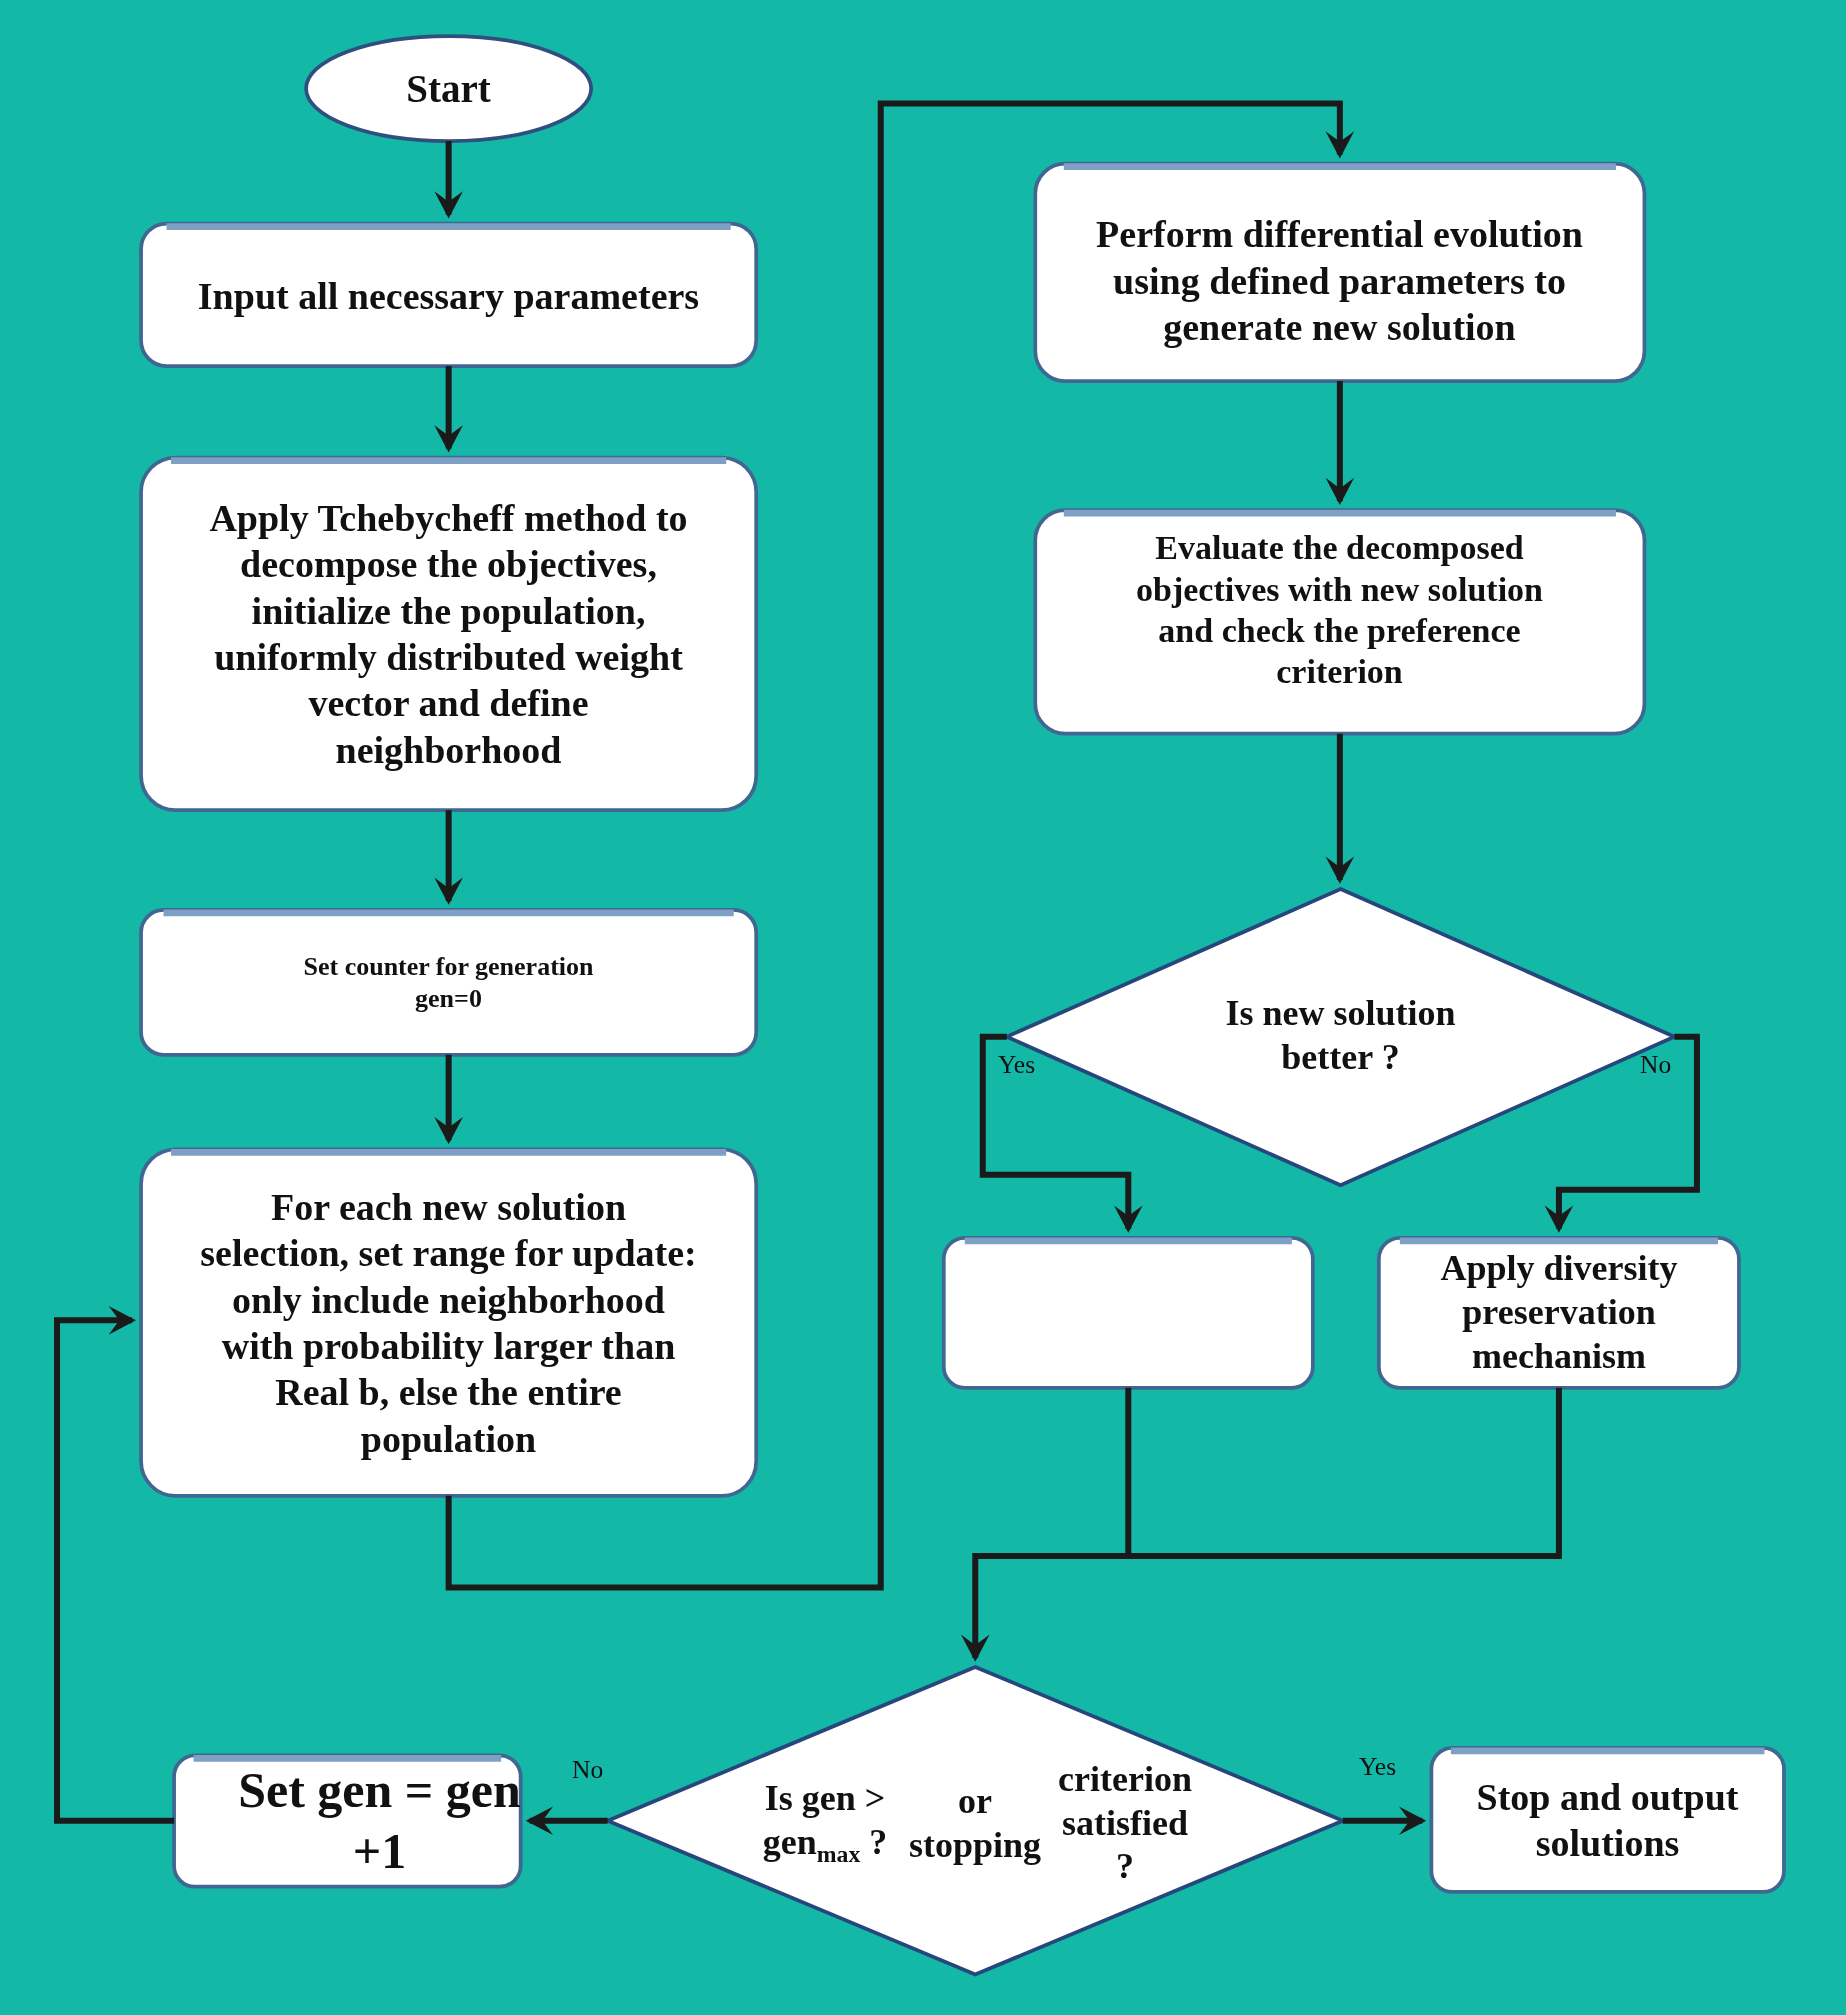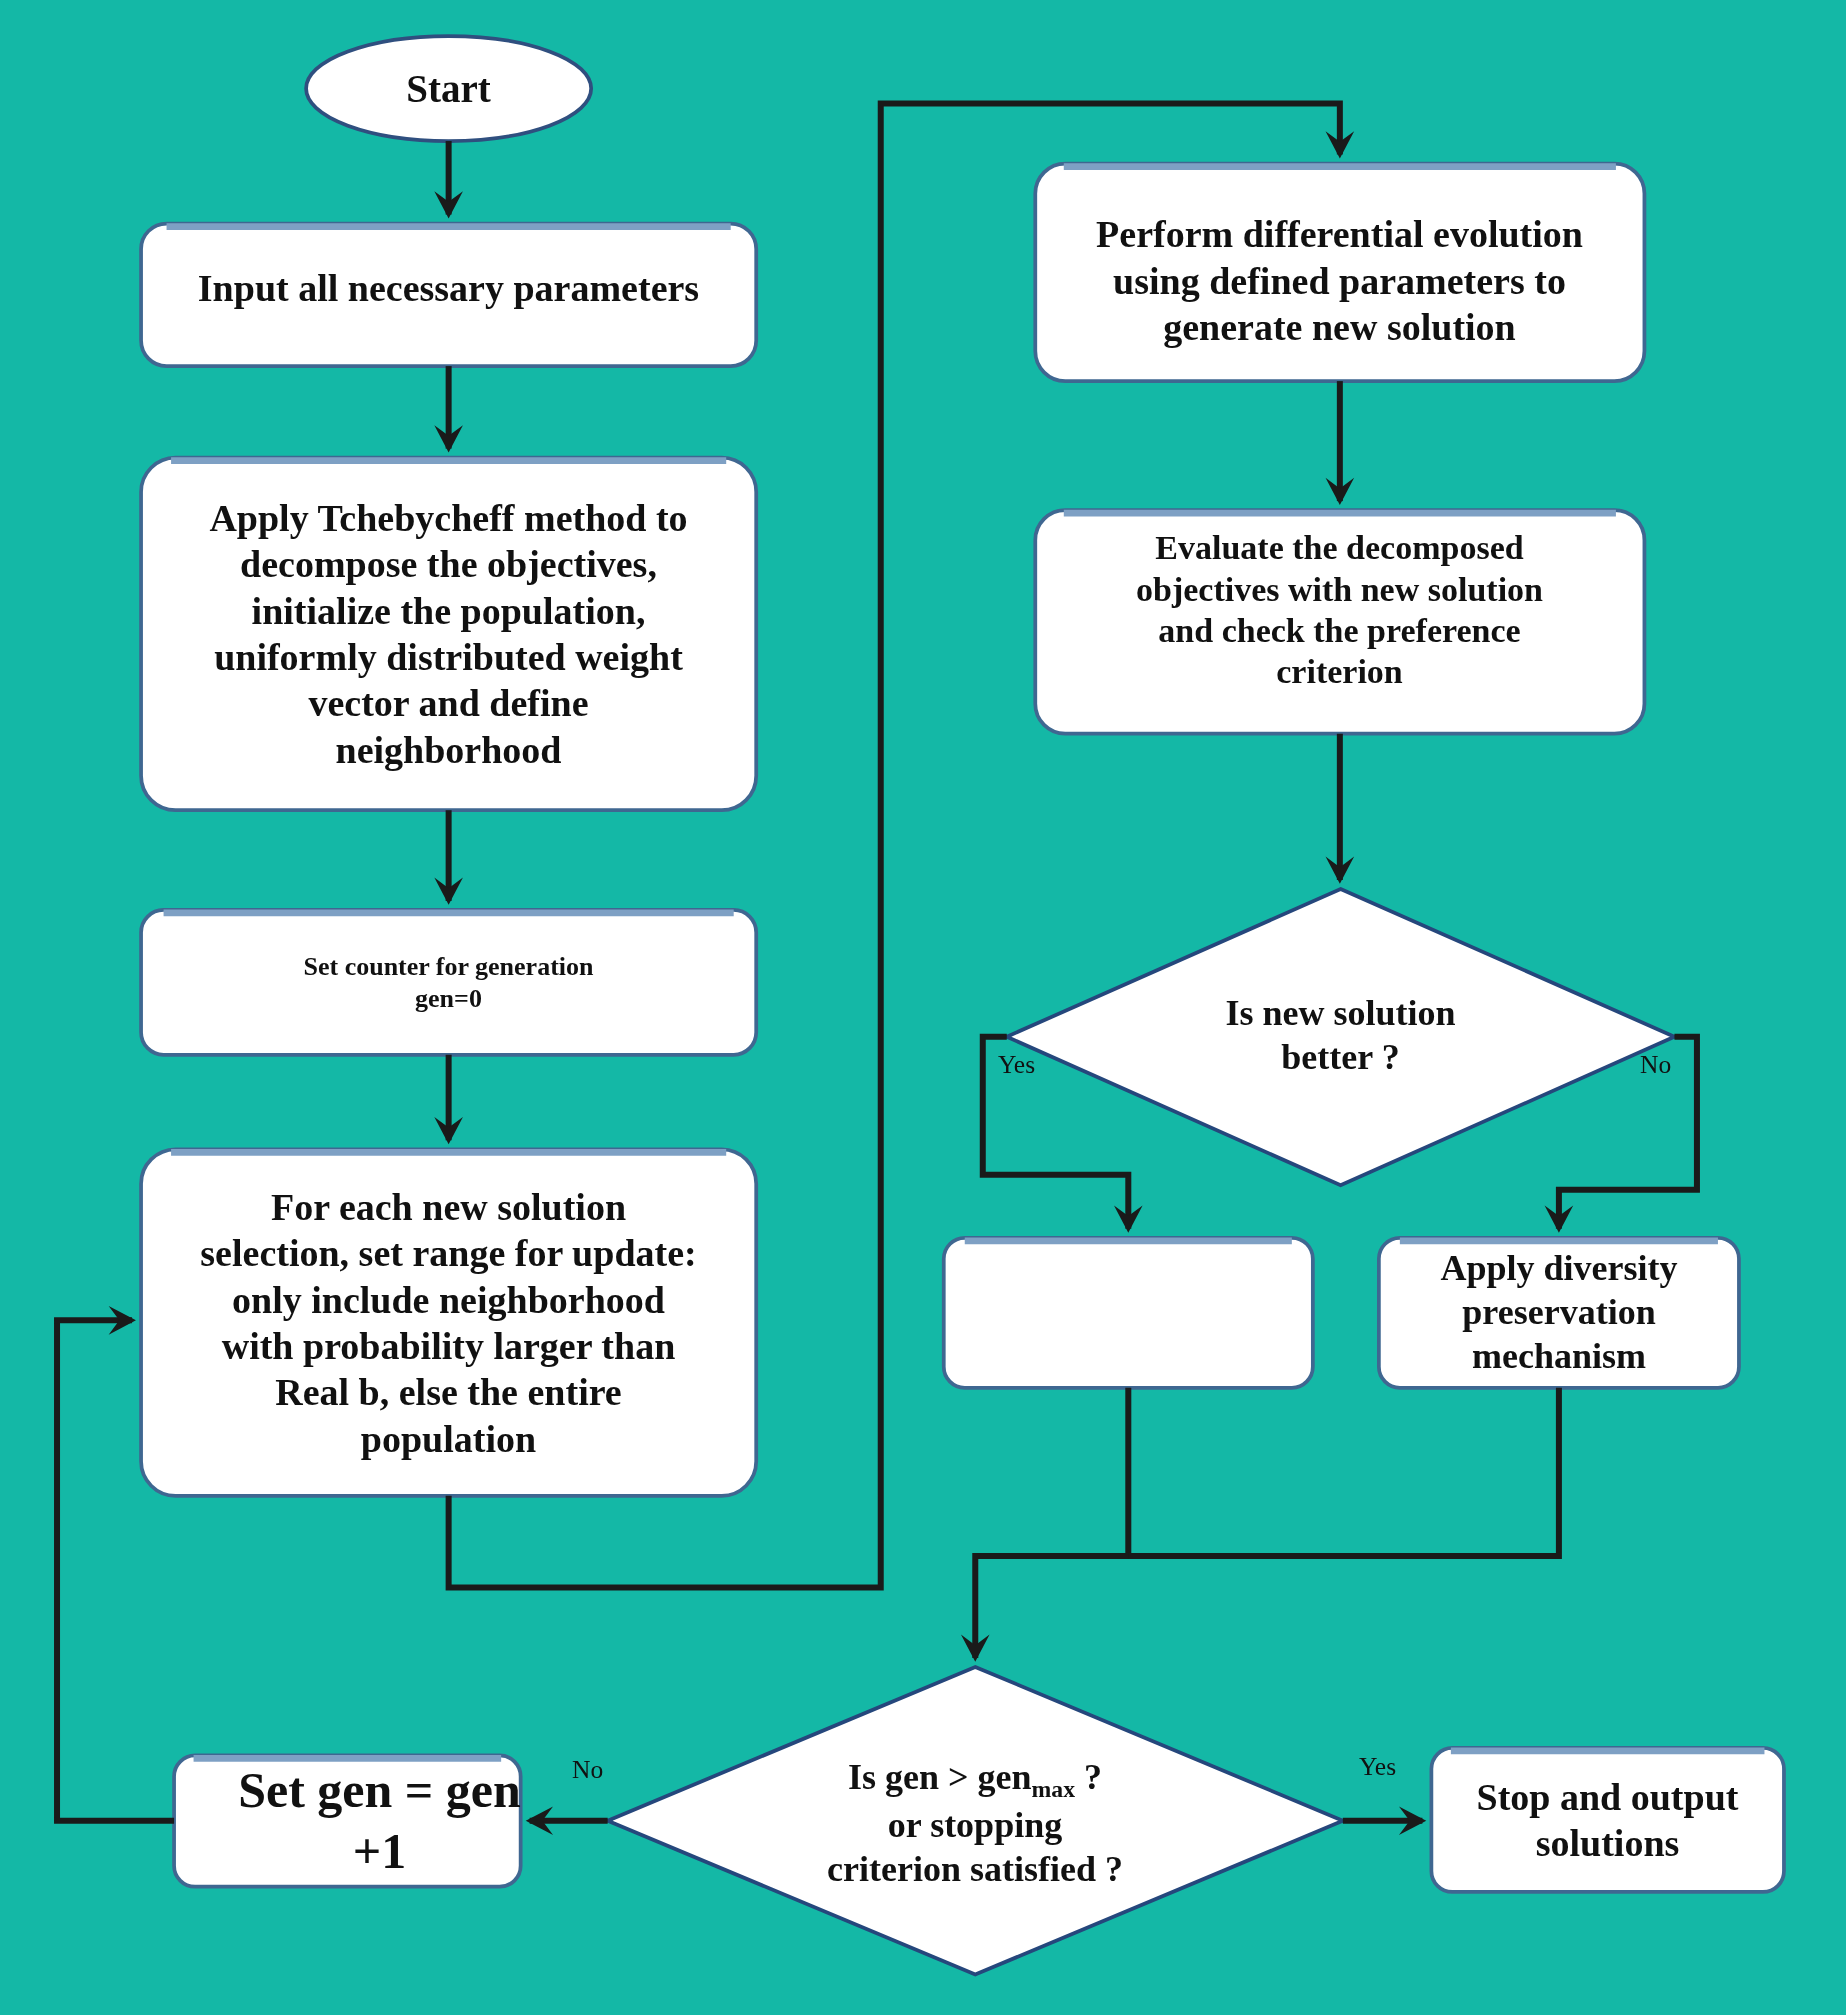--- a/index.html
+++ b/index.html
@@ -91,21 +91,21 @@
 
     <path class="conn" d="M 810 2427 H 706" marker-end="url(#arrow)"></path>
 
     <path class="conn" d="M 232 2427 H 76 V 1760 H 176" marker-end="url(#arrow)"></path>
 
     <path class="conn" d="M 1790 2427 H 1896" marker-end="url(#arrow)"></path>
   </svg>
 
   <div class="lbl" style="left:306px;top:36px;width:285px;height:105px;font-size:39px;">Start</div>
 
-  <div class="lbl" style="left:141px;top:224px;width:615px;height:128px;font-size:38px;">Input all necessary parameters</div>
+  <div class="lbl" style="left:141px;top:232px;width:615px;height:128px;font-size:38px;">Input all necessary parameters</div>
 
   <div class="lbl" style="left:150px;top:459px;width:597px;height:350px;font-size:38px;">Apply Tchebycheff method to
 decompose the objectives,
 initialize the population,
 uniformly distributed weight
 vector and define
 neighborhood</div>
 
   <div class="lbl" style="left:141px;top:910px;width:615px;height:145px;font-size:26px;">Set counter for generation
 gen=0</div>
@@ -128,21 +128,21 @@
 
   <div class="lbl" style="left:1125px;top:942px;width:431px;height:188px;font-size:36px;">Is new solution
 better ?</div>
 
 
   <div class="lbl" style="left:1379px;top:1238px;width:360px;height:150px;font-size:36px;">Apply diversity
 preservation
 mechanism</div>
 
   <div class="lbl" style="left:750px;top:1722px;width:450px;height:203px;font-size:36px;
-              flex-direction:column;white-space:normal;">
+              flex-direction:row;white-space:normal;">
     <div style="width:100%;">
       <span>Is gen &gt; gen</span><span class="sub">max</span><span> ?</span>
     </div>
     <div style="width:100%;">or stopping</div>
     <div style="width:100%;">criterion satisfied ?</div>
   </div>
 
   <div class="lbl" style="left:174px;top:1755px;width:347px;height:131px;font-size:50px;padding-left:32px;">Set gen = gen +1</div>
 
   <div class="lbl" style="left:1431px;top:1748px;width:353px;height:144px;font-size:38px;">Stop and output

